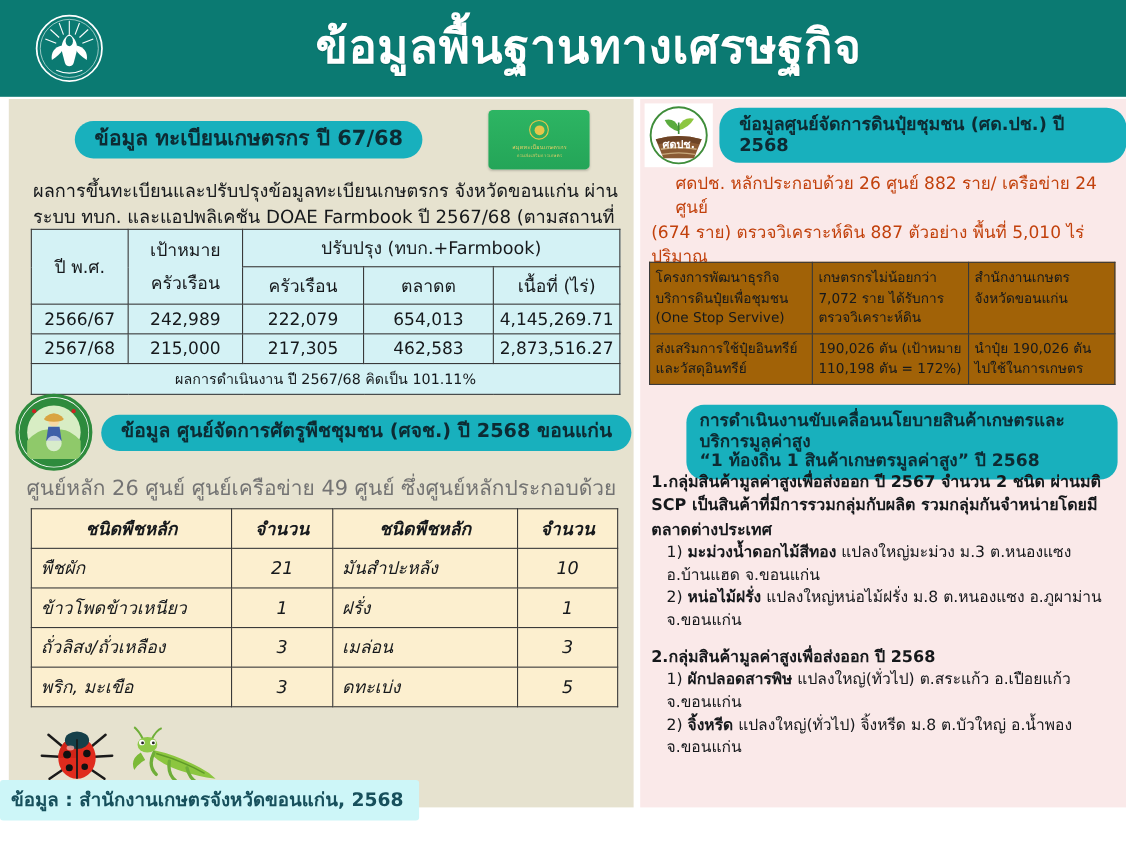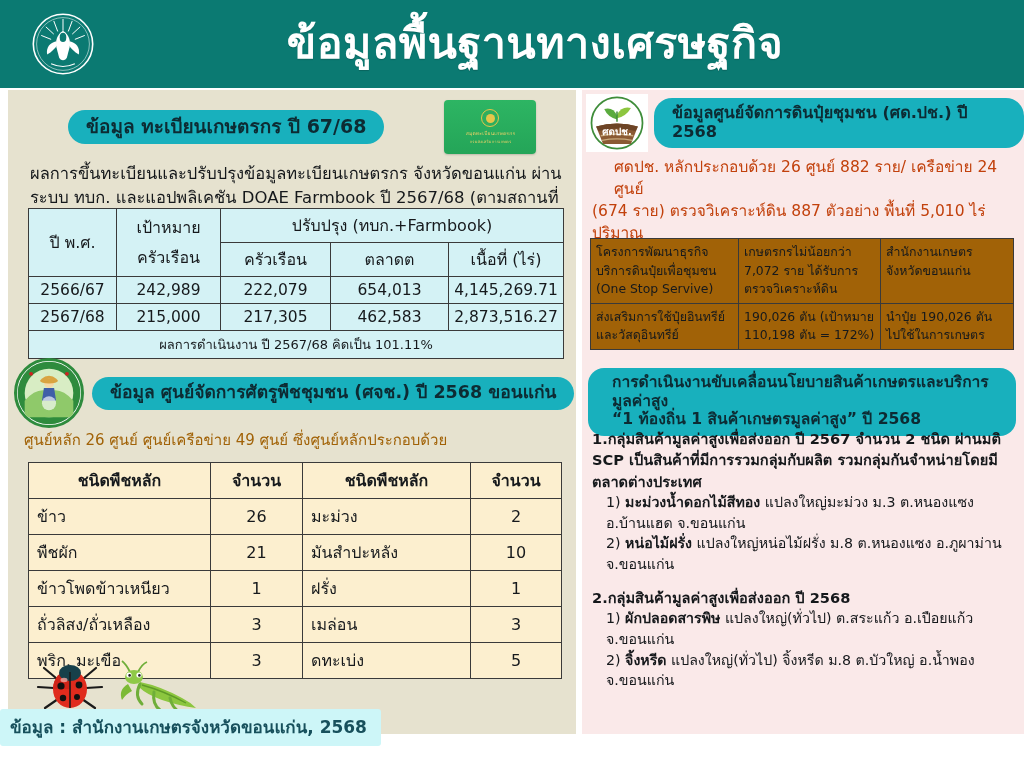--- a/index.html
+++ b/index.html
@@ -136,31 +136,32 @@
   .logo-circle {
     width: 70px; height: 70px; border-radius: 50%;
     background: #ffffff;
     border: 3px solid #2e8b3d;
     position: relative; overflow: hidden;
     flex: 0 0 auto;
   }
   #pest-desc {
     position: absolute;
     left: 16px; top: 338px;
-    font-size: 15px;
-    color: #a16207;
+    font-size: 19px;
+    color: #737373;
   }
   #crop-table {
     position: absolute;
     left: 20px; top: 372px;
     width: 534px;
     border-collapse: collapse;
     background: #fcefcf;
     font-size: 16px;
     color: #16191c;
+    font-style: italic;
   }
   #crop-table th, #crop-table td {
     border: 1px solid #3a3a3a;
     padding: 5px 8px;
   }
   #crop-table th { font-weight: bold; text-align: center; }
   #crop-table td.name { text-align: left; }
   #crop-table td.num  { text-align: center; }
 
   
@@ -208,23 +209,24 @@
   }
 
   
   #sec-hv-head {
     position: absolute;
     left: 6px; top: 278px;
     width: 428px;
   }
   #sec-hv-head .pill {
     font-size: 15.6px;
-    padding: 5px 12px 7px 24px;
+    padding: 5px 12px 7px 12px;
     border-radius: 16px;
     text-align: left;
+    margin-left: 36px;
   }
   #hv-body {
     position: absolute;
     left: 10px; top: 338px;
     width: 424px;
     font-size: 14.2px;
     color: #15181b;
     line-height: 1.46;
   }
   #hv-body .bold { font-weight: bold; font-size: 14.6px; }
@@ -336,26 +338,20 @@
 
   <div id="pest-desc">ศูนย์หลัก 26 ศูนย์ ศูนย์เครือข่าย 49 ศูนย์ ซึ่งศูนย์หลักประกอบด้วย</div>
 
   <table id="crop-table">
     <tbody>
         <tr>
       <th style="width:182px">ชนิดพืชหลัก</th>
       <th style="width:92px">จำนวน</th>
       <th style="width:168px">ชนิดพืชหลัก</th>
       <th>จำนวน</th>
-    </tr>
-    <tr>
-      <td class="name">ข้าว</td>
-      <td class="num">26</td>
-      <td class="name">มะม่วง</td>
-      <td class="num">2</td>
     </tr>
     <tr>
       <td class="name">พืชผัก</td>
       <td class="num">21</td>
       <td class="name">มันสำปะหลัง</td>
       <td class="num">10</td>
     </tr>
     <tr>
       <td class="name">ข้าวโพดข้าวเหนียว</td>
       <td class="num">1</td>

